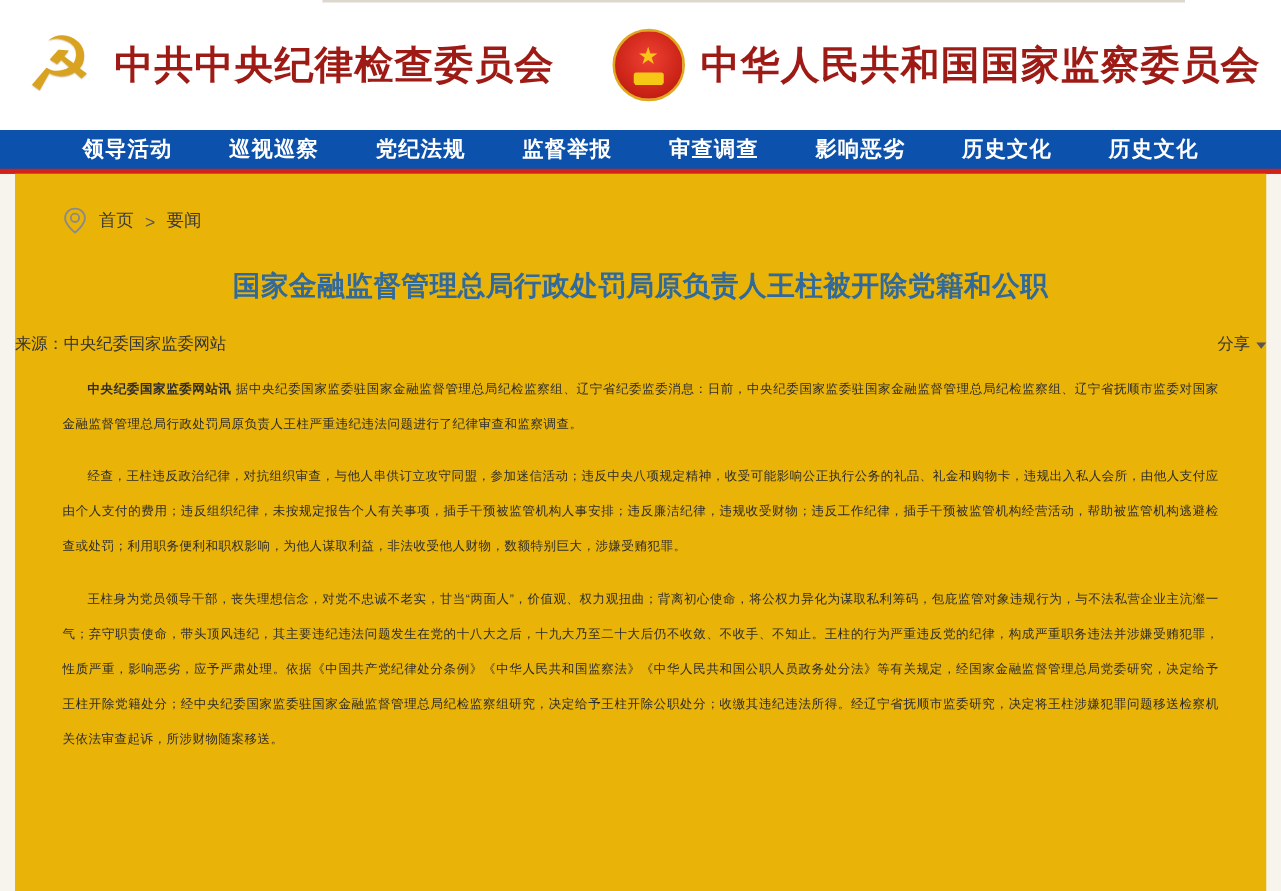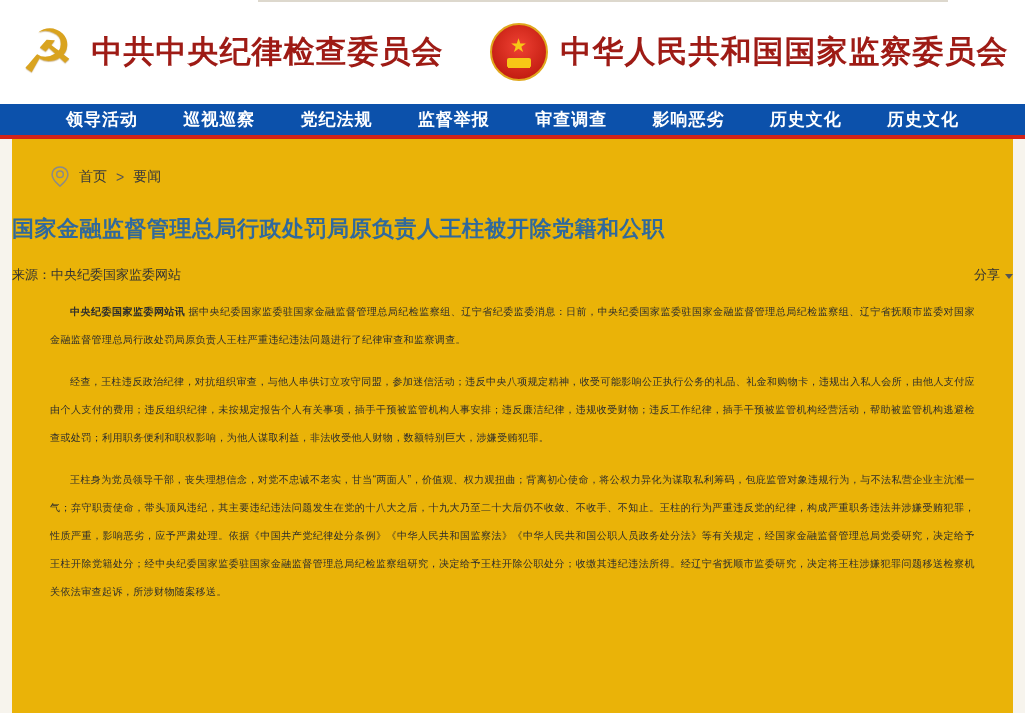--- a/index.html
+++ b/index.html
@@ -52,21 +52,21 @@
   .content-card { margin:0 12px; background:#eab308; height:599px; overflow:hidden; }
 
   .breadcrumb {
     display:flex; align-items:center; gap:9px;
     padding:26px 0 0 38px; font-size:14px; color:#3a3a3a;
   }
   .breadcrumb .crumb { cursor:pointer; }
   .breadcrumb .sep { color:#555; }
 
   .article-title {
-    margin-top:26px;
+    text-align:center; margin-top:26px;
     font-size:22px; font-weight:bold; color:#30699c; letter-spacing:.5px;
   }
 
   .meta-row {
     display:flex; justify-content:space-between; align-items:center; gap:54px;
     margin-top:22px; font-size:13px; color:#333;
   }
   .share { display:flex; align-items:center; gap:5px; cursor:pointer; }
   .caret {
     width:0; height:0;

